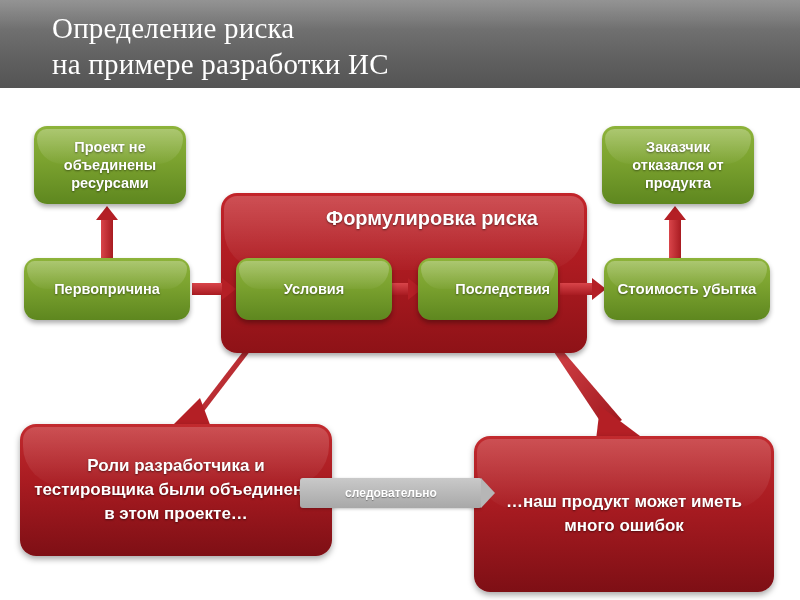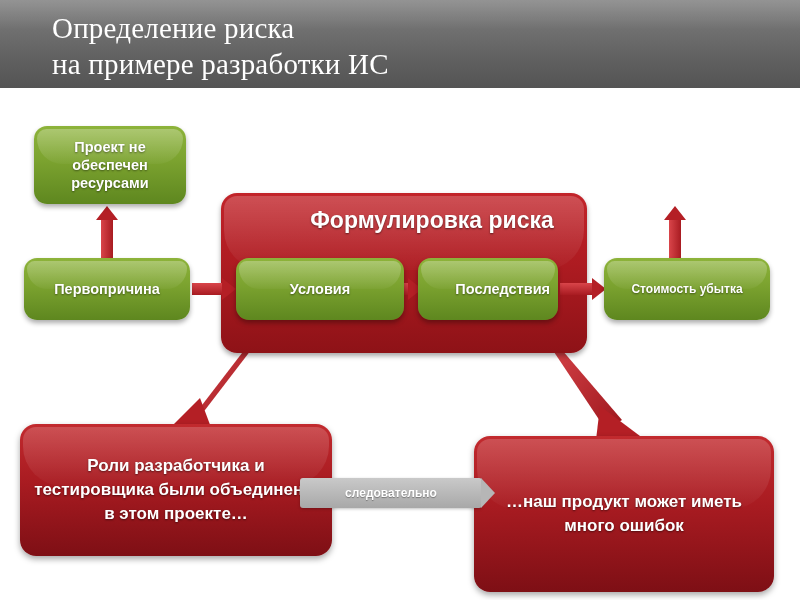--- a/index.html
+++ b/index.html
@@ -76,21 +76,21 @@
     left: 3px; top: 3px; right: 3px; height: 46%;
     border-radius: 13px 13px 40px 40px;
     background: linear-gradient(to bottom, rgba(255,255,255,0.20), rgba(255,255,255,0.02));
   }
   .red-panel-title {
     position: absolute;
     left: 0; top: 14px;
     width: 422px;
     text-align: center;
     color: #ffffff;
-    font-size: 23px;
+    font-size: 20px;
     font-weight: bold;
     text-shadow: 0 1px 2px rgba(0,0,0,0.5);
   }
 
   
   .gbox {
     position: absolute;
     border-radius: 13px;
     background: linear-gradient(to bottom, #8db33a 0%, #7ba22f 45%, #5e871f 100%);
     box-shadow: 0 3px 5px rgba(0,0,0,0.33);
@@ -109,24 +109,24 @@
   .gbox .gl {
     position: absolute;
     left: 3px; top: 3px; right: 3px; height: 45%;
     border-radius: 11px 11px 30px 30px;
     background: linear-gradient(to bottom, rgba(255,255,255,0.28), rgba(255,255,255,0.03));
     pointer-events: none;
   }
   .gbox span { position: relative; z-index: 2; }
 
   #box-root      { left: 24px;  top: 170px; width: 166px; height: 62px; }
-  #box-cond      { left: 236px; top: 170px; width: 168px; height: 62px; }
+  #box-cond      { left: 236px; top: 170px; width: 156px; height: 62px; }
   #box-conseq    { left: 418px; top: 170px; width: 140px; height: 62px; justify-content: flex-end; }
   #box-cost      { left: 604px; top: 170px; width: 166px; height: 62px;
-                   font-size: 12px; }
+                   font-size: 15px; }
   #box-nores     { left: 34px;  top: 38px;  width: 152px; height: 78px; }
   #box-refuse    { left: 602px; top: 38px;  width: 152px; height: 78px; }
 
   
   .rbox {
     position: absolute;
     border-radius: 16px;
     background: linear-gradient(to bottom, #c22a2e 0%, #a81b21 45%, #7e0f15 100%);
     box-shadow: 0 3px 6px rgba(0,0,0,0.35);
     color: #ffffff;
@@ -300,23 +300,27 @@
       <div class="shaft"></div>
       <div class="head"></div>
     </div>
     <div class="arrow-v" id="arr-up-right">
       <div class="shaft"></div>
       <div class="head"></div>
     </div>
 
     <div class="gbox" id="box-nores">
       <div class="gl"></div>
-      <span>Проект не обеспечен ресурсами</span>
-    </div>
-
+      <span>Проект не объединены ресурсами</span>
+    </div>
+
+    <div class="gbox" id="box-refuse">
+      <div class="gl"></div>
+      <span>Заказчик отказался от продукта</span>
+    </div>
 
     <div class="gbox" id="box-root">
       <div class="gl"></div>
       <span>Первопричина</span>
     </div>
 
     <div class="gbox" id="box-cond">
       <div class="gl"></div>
       <span>Условия</span>
     </div>

